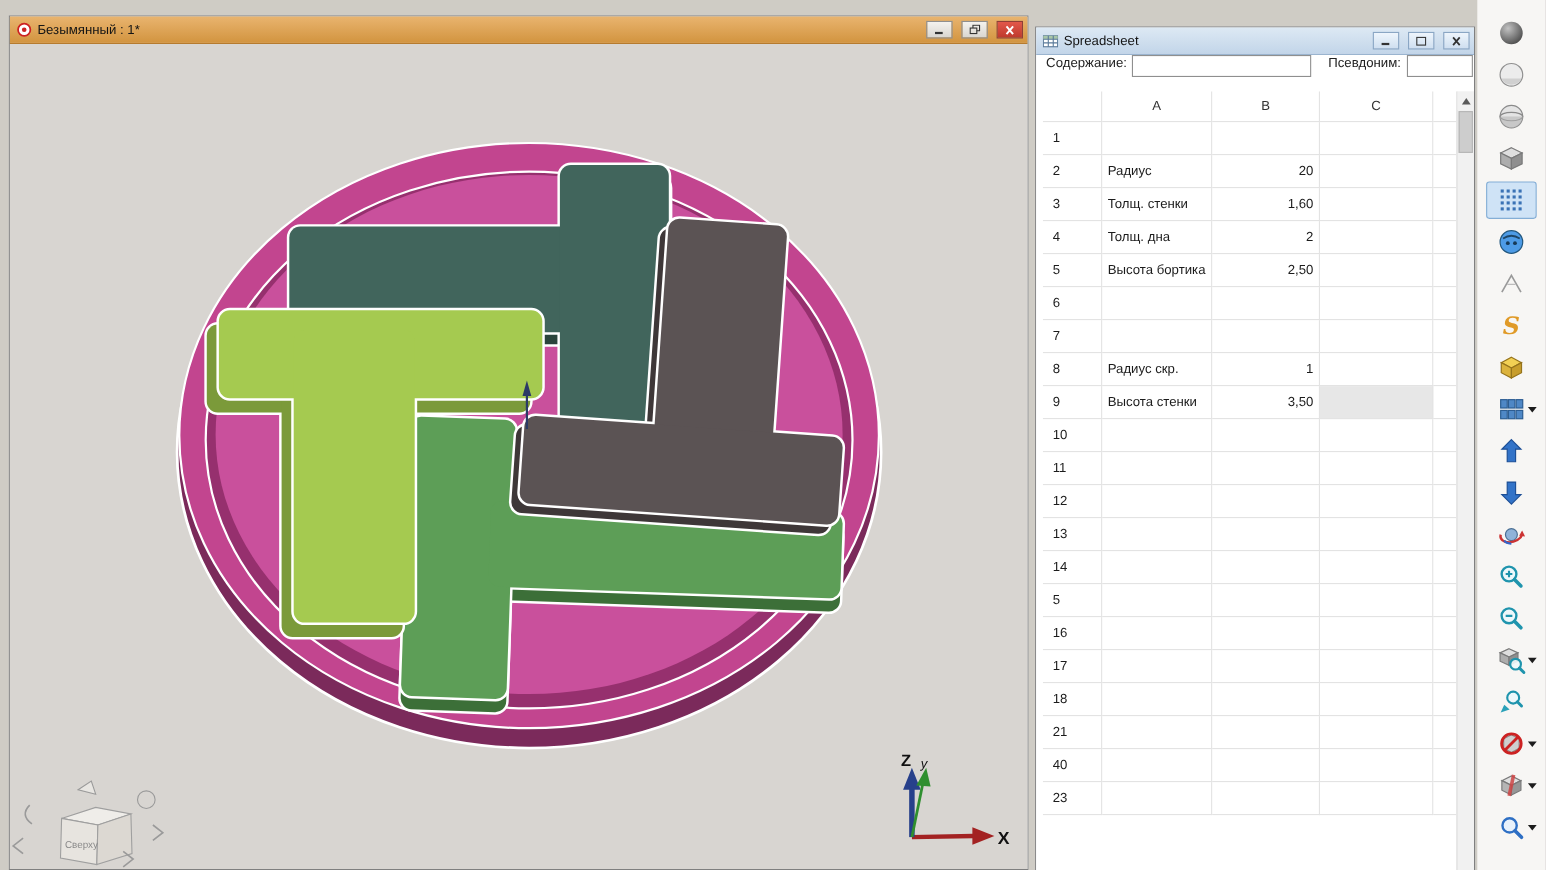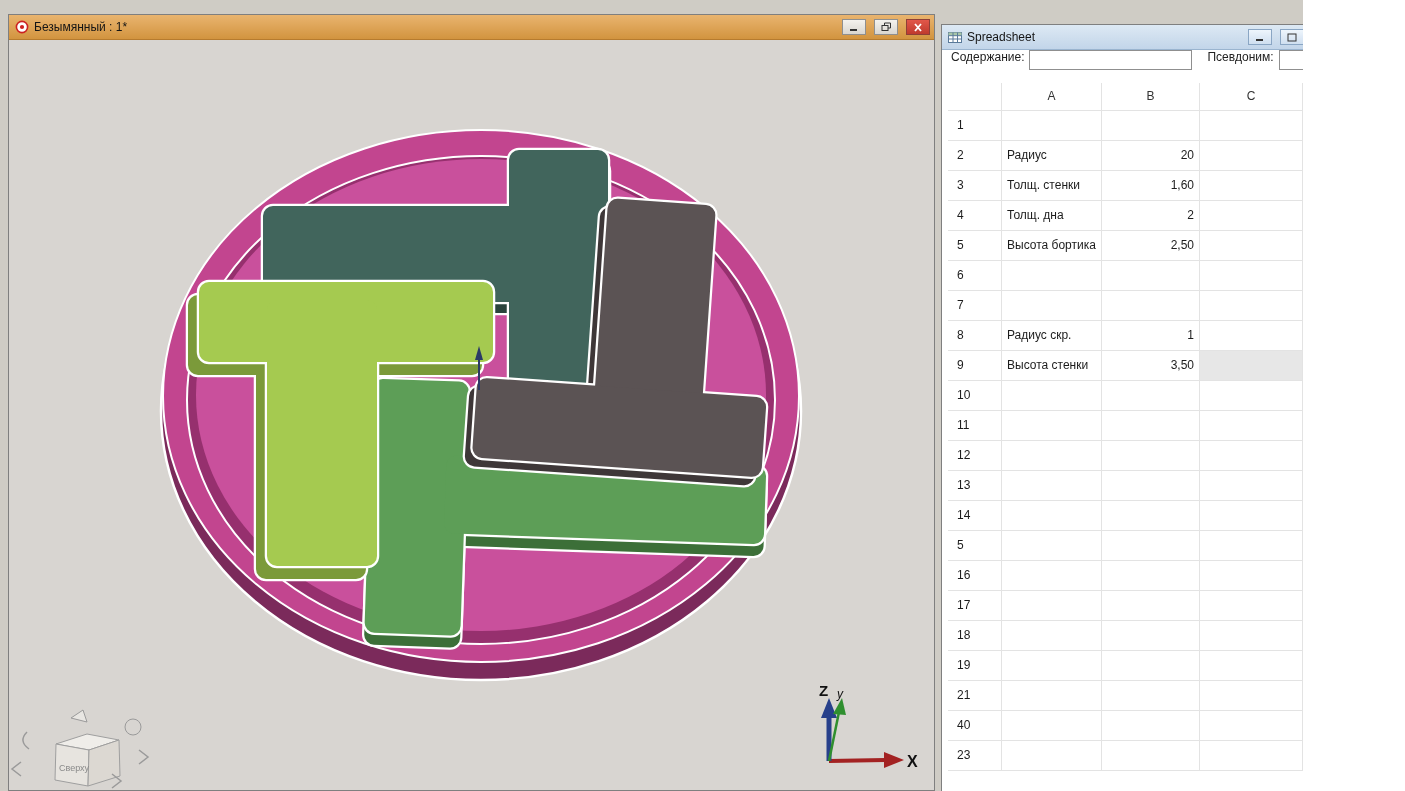--- a/index.html
+++ b/index.html
@@ -1,17 +1,17 @@
 <!DOCTYPE html>
 <html><head>
 <meta charset="utf-8">
 <style>
   * { box-sizing: border-box; }
   body { margin:0; font-family:"Liberation Sans", sans-serif; }
-  .desktop { position:relative; width:1303px; height:791px; background:#cfccc5; overflow:hidden; }
+  .desktop { position:relative; width:1405px; height:791px; background:#cfccc5; overflow:hidden; }
 
   .win { position:absolute; background:#fff; border:1px solid #7f7f7f; display:flex; flex-direction:column; }
   .win-left  { left:8px;   top:14px; width:927px; height:777px; }
   .win-right { left:941px; top:24px; width:400px; height:775px; }
 
   .titlebar { height:25px; flex:0 0 25px; display:flex; align-items:center; gap:5px; padding:0 4px 0 6px; font-size:12px; }
   .tb-active   { background:linear-gradient(#e9b46f,#d2943f); border-bottom:1px solid #b67b2e; }
   .tb-inactive { background:linear-gradient(#dde9f4,#c2d5e9); border-bottom:1px solid #9ab4cf; }
   .tb-title { flex:1; color:#151515; white-space:nowrap; overflow:hidden; }
   .wbtn { width:24px; height:16px; margin-left:3px; border:1px solid #8f8f8f; background:linear-gradient(#f4f2ee,#d9d6d0);
@@ -377,27 +377,20 @@
             </div>
             <div class="srow">
               <div class="cell c-rn">17</div>
               <div class="cell c-A"></div>
               <div class="cell c-B"></div>
               <div class="cell c-C"></div>
               <div class="cell c-sp"></div>
             </div>
             <div class="srow">
               <div class="cell c-rn">18</div>
-              <div class="cell c-A"></div>
-              <div class="cell c-B"></div>
-              <div class="cell c-C"></div>
-              <div class="cell c-sp"></div>
-            </div>
-            <div class="srow">
-              <div class="cell c-rn">19</div>
               <div class="cell c-A"></div>
               <div class="cell c-B"></div>
               <div class="cell c-C"></div>
               <div class="cell c-sp"></div>
             </div>
             <div class="srow">
               <div class="cell c-rn">21</div>
               <div class="cell c-A"></div>
               <div class="cell c-B"></div>
               <div class="cell c-C"></div>

